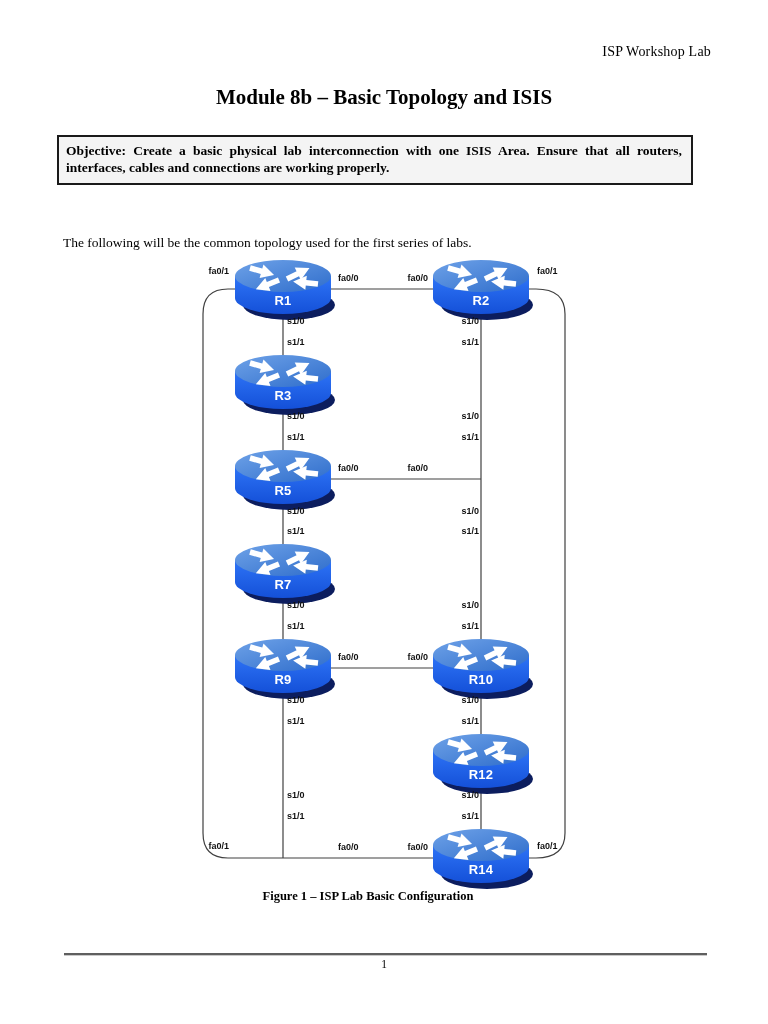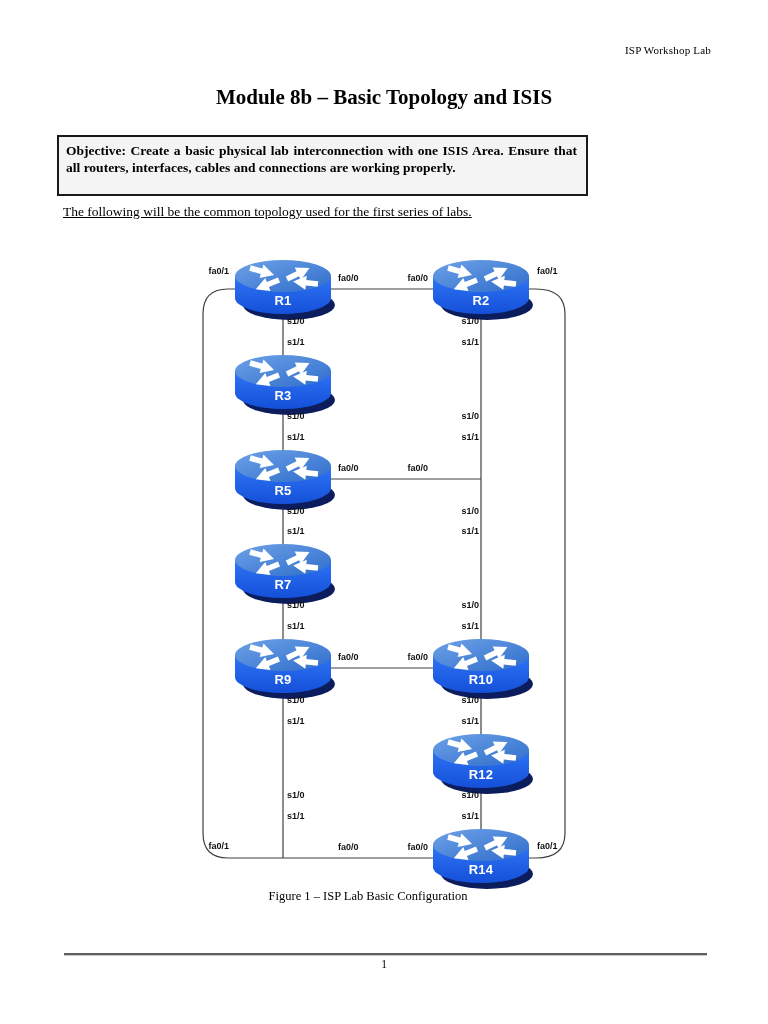--- a/index.html
+++ b/index.html
@@ -3,55 +3,54 @@
 <meta charset="utf-8">
 <style>
   * { margin:0; padding:0; box-sizing:border-box; }
   html,body { background:#ffffff; }
   .page {
     position:relative; width:768px; height:1024px; background:#fff;
     font-family:"Liberation Serif", serif; color:#000; overflow:hidden;
   }
   .hdr {
     position:absolute; top:44px; right:57px;
-    font-size:11px; letter-spacing:0.2px;margin-left:17px;
+    font-size:14px; letter-spacing:0.2px;margin-left:17px;
   }
   .title {
     position:absolute; top:85px; left:0; width:768px;
     text-align:center; font-size:21px; font-weight:bold;
   }
   .objbox {
-    position:absolute; left:57px; top:135px; width:531px;
+    position:absolute; left:57px; top:135px; width:636px;
     border:2px solid #1a1a1a; background:#f4f4f4;
-    padding:5px 9px 18px 7px;
+    padding:5px 9px 7px 7px;
     font-weight:bold; font-size:13.5px; line-height:17px; text-align:justify;
   }
   .objbox p + p { margin-top:15px; }
   .intro {
-    position:absolute; left:63px; top:204px; width:650px;
+    position:absolute; left:63px; top:235px; width:650px;
     font-size:13.5px;
-    text-decoration:underline;
   }
   .wires { position:absolute; left:0; top:0; width:768px; height:1024px; }
   .router { position:absolute; width:104px; height:64px; }
   .router svg { position:absolute; left:0; top:0; }
   .rname {
     position:absolute; left:0; top:35px; width:104px; text-align:center;
     font-family:"Liberation Sans", sans-serif; font-weight:bold;
     font-size:13px; color:#ffffff; letter-spacing:0.3px;
   }
   .iflabel {
     position:absolute; width:28px;
     font-family:"Liberation Sans", sans-serif; font-weight:bold;
     font-size:9px; color:#111; white-space:nowrap;
   }
   .iflabel.ra { text-align:right; }
   .caption {
     position:absolute; left:158px; top:889px; width:420px; text-align:center;
-    font-weight:normal; font-size:12.5px;
+    font-weight:bold; font-size:12.5px;
   }
   .footrule {
     position:absolute; left:64px; top:953px; width:643px; height:0;
     border-top:2px solid #5f5f5f; border-bottom:1px solid #c9c9c9;
   }
   .pagenum {
     position:absolute; left:0; top:958px; width:768px; text-align:center;
     font-size:11.5px;
   }
 </style>

